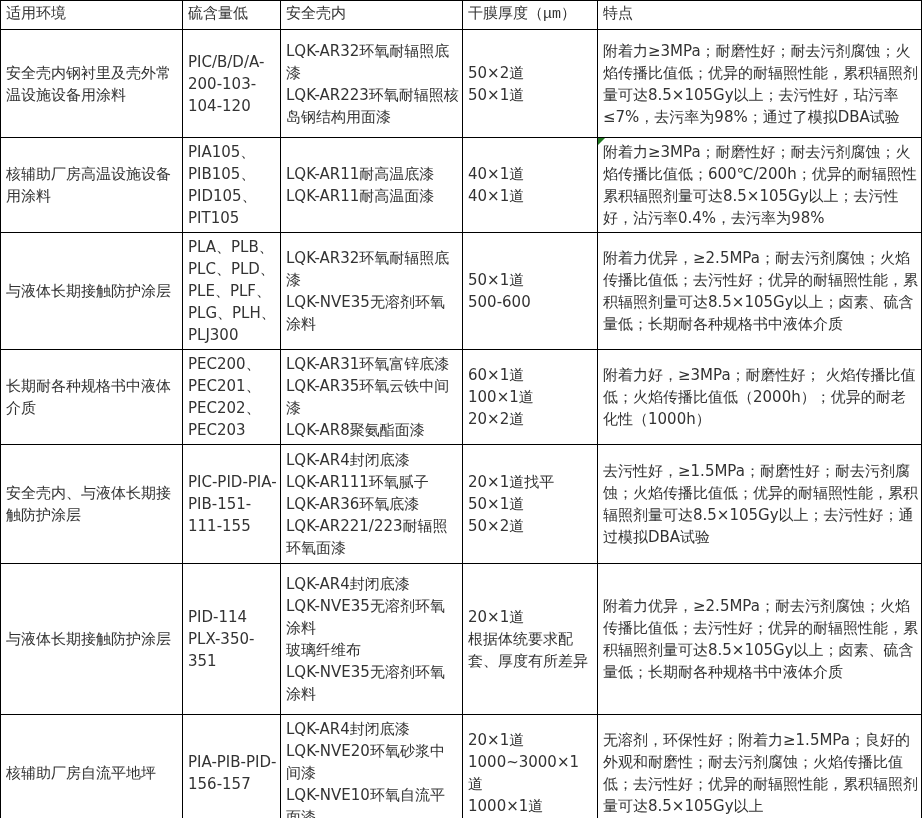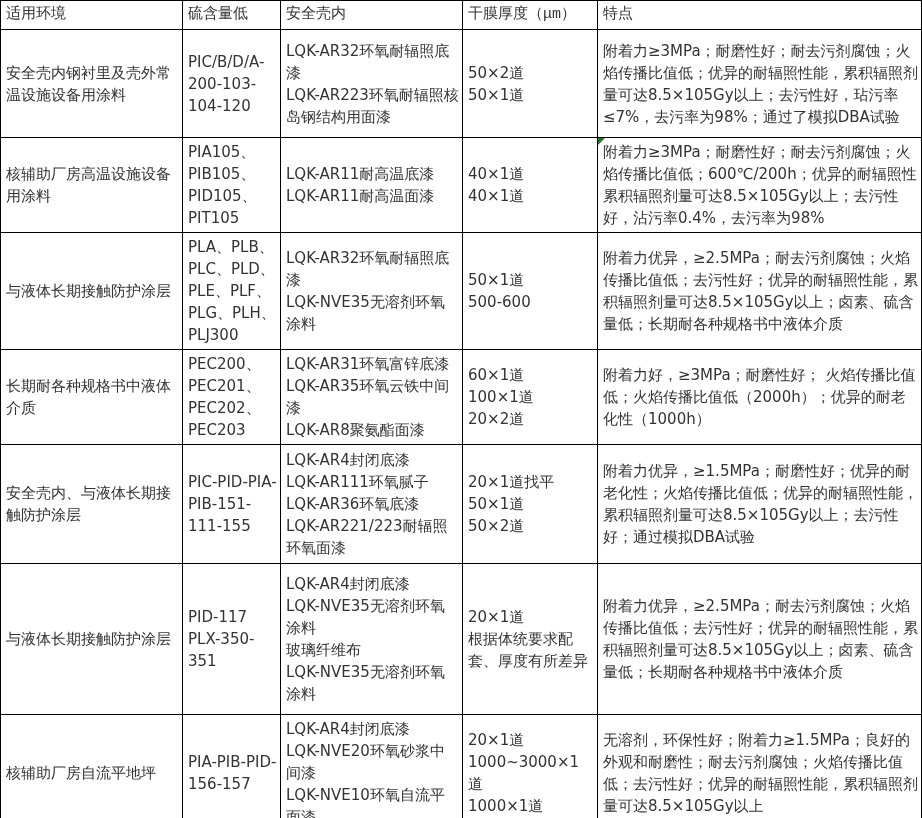--- a/index.html
+++ b/index.html
@@ -122,26 +122,26 @@
     <tr class="r-5">
       <td>安全壳内、与液体长期接触防护涂层</td>
       <td>PIC-PID-PIA-PIB-151-111-155</td>
       <td>LQK-AR4封闭底漆
 LQK-AR111环氧腻子
 LQK-AR36环氧底漆
 LQK-AR221/223耐辐照环氧面漆</td>
       <td>20×1道找平
 50×1道
 50×2道</td>
-      <td>附着力优异，≥1.5MPa；耐磨性好；优异的耐老化性；火焰传播比值低；优异的耐辐照性能，累积辐照剂量可达8.5×105Gy以上；去污性好；通过模拟DBA试验</td>
+      <td>去污性好，≥1.5MPa；耐磨性好；耐去污剂腐蚀；火焰传播比值低；优异的耐辐照性能，累积辐照剂量可达8.5×105Gy以上；去污性好；通过模拟DBA试验</td>
     </tr>
 
     <tr class="r-6">
       <td>与液体长期接触防护涂层</td>
-      <td>PID-117
+      <td>PID-114
 PLX-350-351</td>
       <td>LQK-AR4封闭底漆
 LQK-NVE35无溶剂环氧涂料
 玻璃纤维布
 LQK-NVE35无溶剂环氧涂料</td>
       <td>20×1道
 根据体统要求配套、厚度有所差异</td>
       <td>附着力优异，≥2.5MPa；耐去污剂腐蚀；火焰传播比值低；去污性好；优异的耐辐照性能，累积辐照剂量可达8.5×105Gy以上；卤素、硫含量低；长期耐各种规格书中液体介质</td>
     </tr>
 

